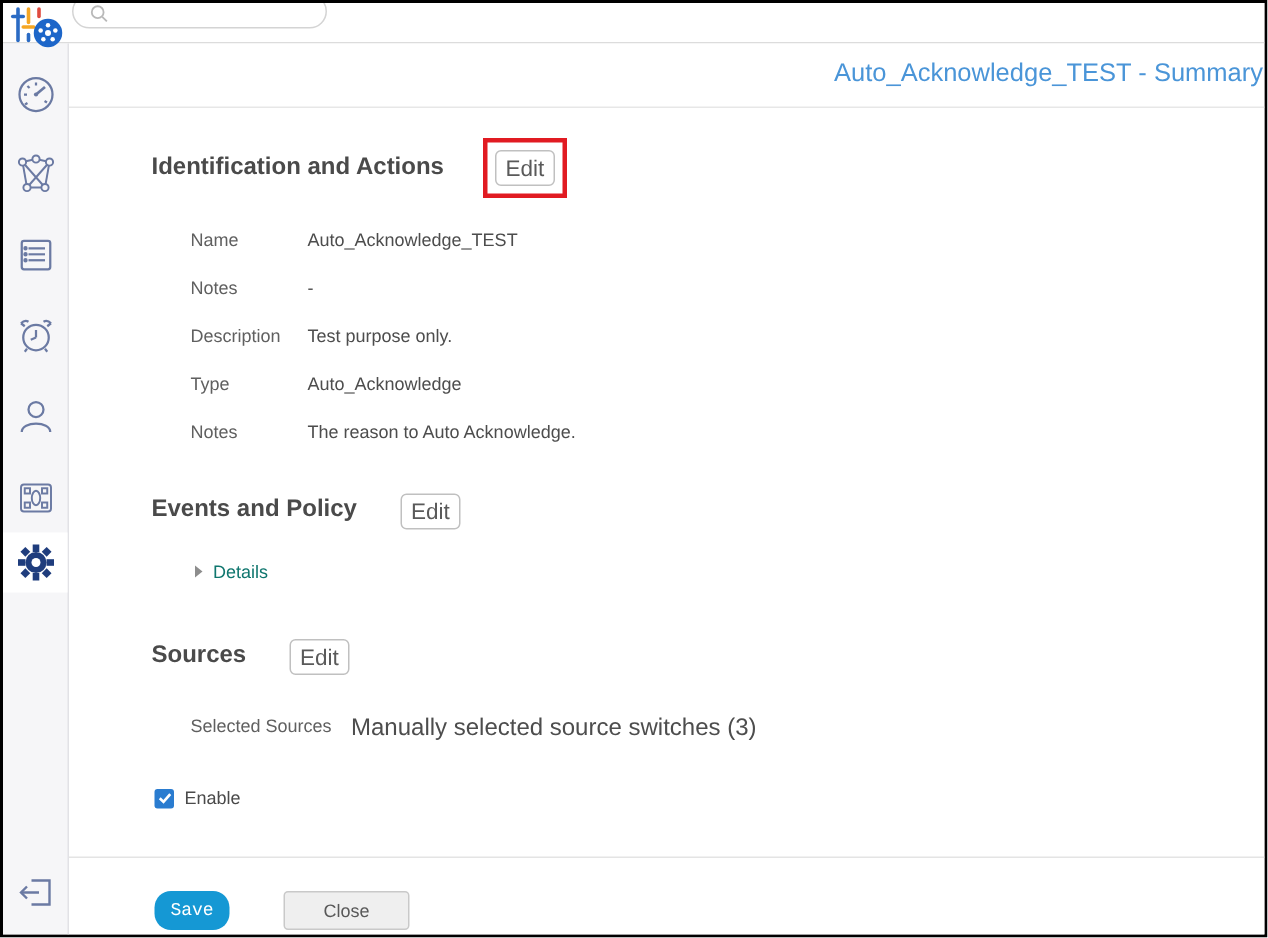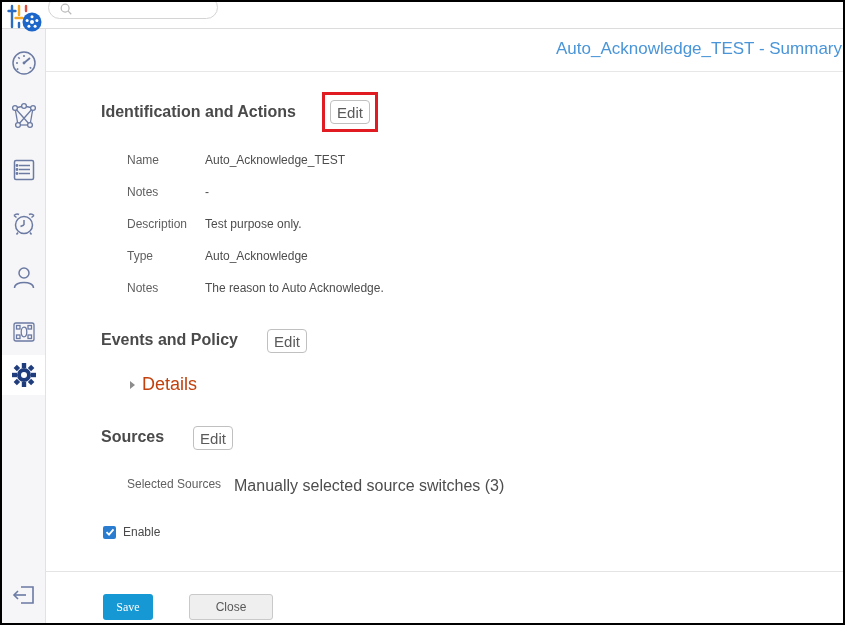--- a/index.html
+++ b/index.html
@@ -69,40 +69,40 @@
     display: inline-flex;
   }
   .edit-events  { position: absolute; left: 221px; top: 300px; }
   .edit-sources { position: absolute; left: 147px; top: 397px; }
 
   .field-label { position: absolute; left: 81px;  font-size: 12px; color: #606060; white-space: nowrap; }
   .field-value { position: absolute; left: 159px; font-size: 12px; color: #4d4d4d; white-space: nowrap; }
 
   .details-row { position: absolute; left: 84px; top: 345px; display: flex; align-items: center; cursor: pointer; }
   .tri { width: 0; height: 0; border-left: 5px solid #8d8d8d; border-top: 4px solid transparent; border-bottom: 4px solid transparent; margin-right: 7px; }
-  .details-label { font-size: 18px; color: #c2410c; }
+  .details-label { font-size: 12px; color: #0f766e; }
 
   .src-label { position: absolute; left: 81px;  top: 448px; font-size: 12px; color: #606060; }
   .src-value { position: absolute; left: 188px; top: 448px; font-size: 16px; color: #4d4d4d; }
 
   .enable-row { position: absolute; left: 57px; top: 496px; display: flex; align-items: center; cursor: pointer; }
   .checkbox {
     width: 13px; height: 13px; background: #2a7cd0; border-radius: 2px;
     display: inline-flex; align-items: center; justify-content: center; margin-right: 7px;
   }
   .enable-label { font-size: 12px; color: #4a4a4a; }
 
   .footer {
     position: absolute; left: 0; right: 0; top: 542px; bottom: 0;
     border-top: 1px solid #e4e4e4;
   }
   .save-btn {
     position: absolute; left: 57px; top: 22px; width: 50px; height: 26px;
-    background: #1598d4; color: #fff; border: none; border-radius: 3px;
-    font-size: 12px; font-family: Liberation Serif, serif; cursor: pointer;
+    background: #1598d4; color: #fff; border: none; border-radius: 11px;
+    font-size: 12px; font-family: Liberation Mono, monospace; cursor: pointer;
   }
   .close-btn {
     position: absolute; left: 143px; top: 22px; width: 84px; height: 26px;
     background: #efefef; color: #595959; border: 1px solid #c9c9c9; border-radius: 3px;
     font-size: 12px; font-family: "Liberation Sans", sans-serif; cursor: pointer;
   }
 
   svg { display: block; }
 </style>
 </head>

